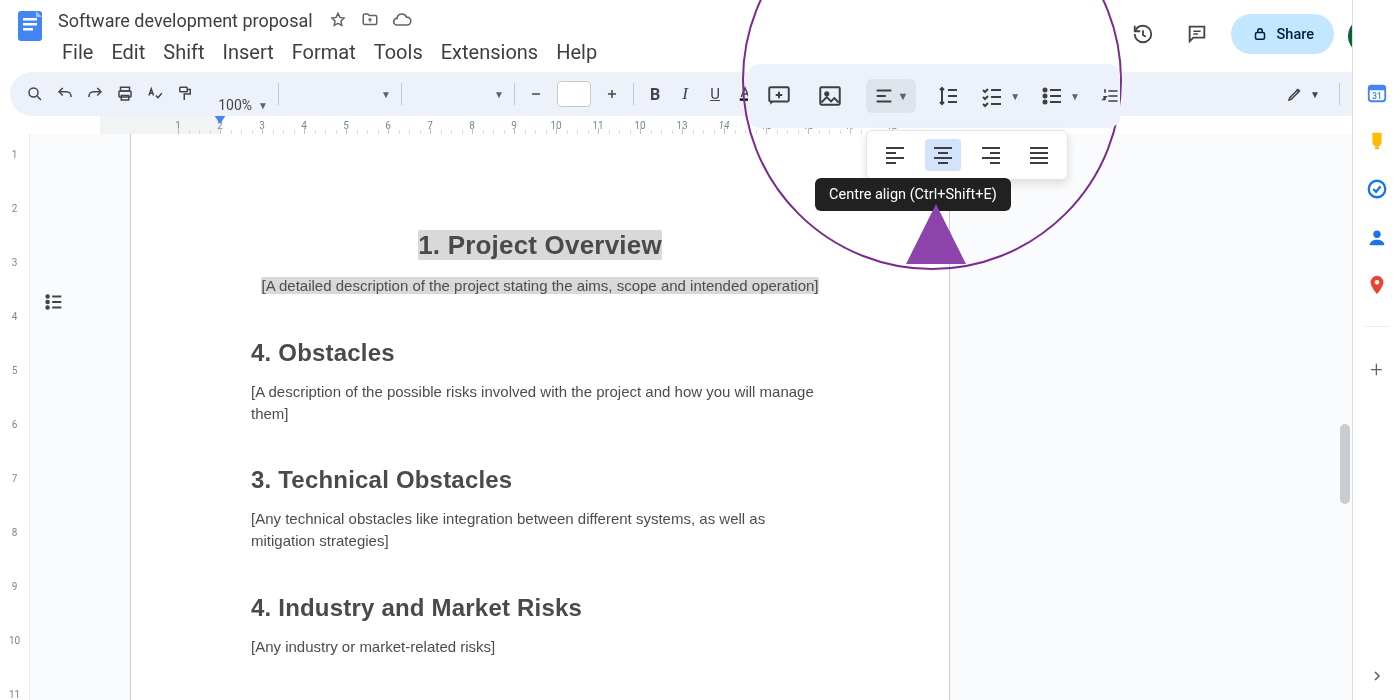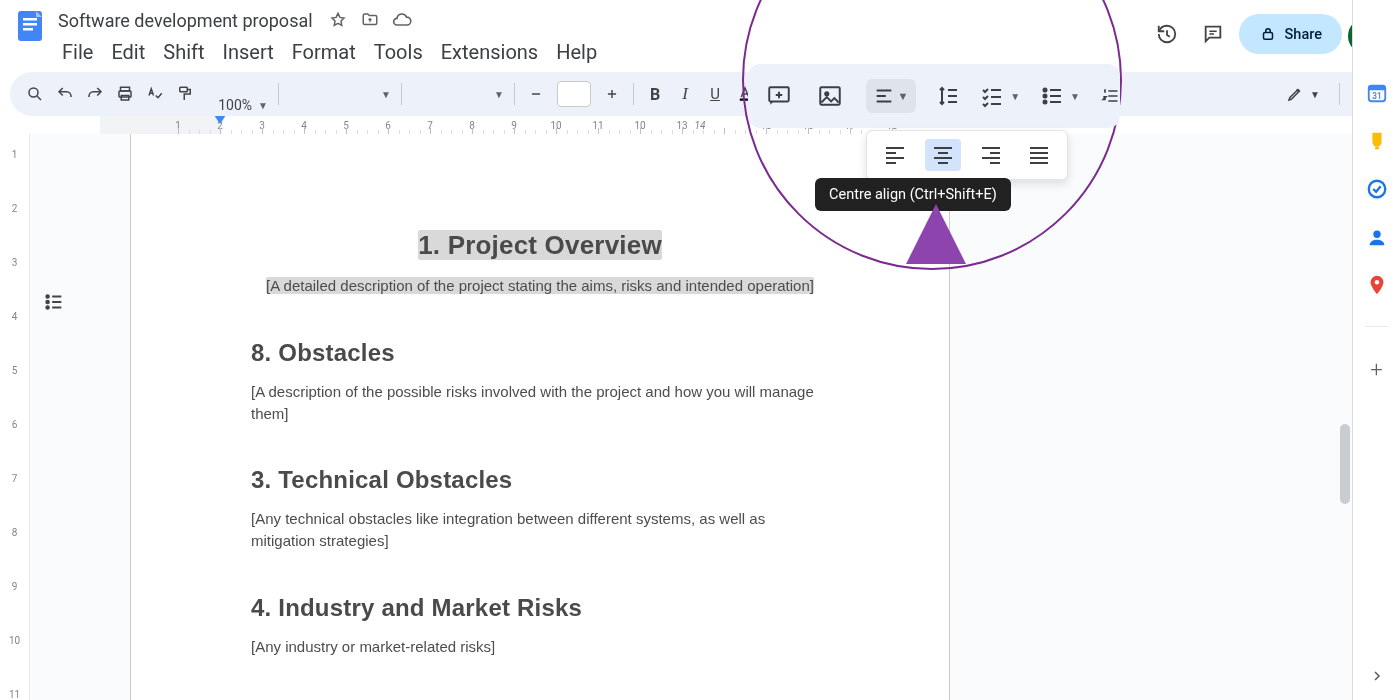--- a/index.html
+++ b/index.html
@@ -23,21 +23,21 @@
   
   .header{display:flex;align-items:flex-start;padding:6px 10px 0 10px;background:var(--g-bg);}
   .docs-logo{width:40px;height:40px;border-radius:4px;display:flex;align-items:center;justify-content:center;}
   .docs-logo svg{width:36px;height:36px;}
   .title-block{flex:1;min-width:0;padding-left:4px;padding-top:2px;}
   .title-row{display:flex;align-items:center;gap:10px;height:24px;}
   .doc-title{font-size:18px;color:var(--g-text2);padding:0 4px;border-radius:4px;}
   .title-icn{color:#5f6368;display:inline-flex;align-items:center;justify-content:center;width:22px;height:22px;}
   .menu-row{display:flex;gap:2px;margin-top:4px;}
   .menu-item{font-size:20px;padding:4px 8px;border-radius:4px;color:var(--g-text2);cursor:pointer;}
-  .header-right{display:flex;align-items:flex-end;gap:6px;padding-top:8px;padding-right:6px;}
+  .header-right{display:flex;align-items:flex-end;gap:14px;padding-top:8px;padding-right:6px;}
   .hdr-btn{width:40px;height:40px;border-radius:50%;display:flex;align-items:center;justify-content:center;color:#444;}
   .share-btn{height:40px;border-radius:20px;background:var(--g-blue-light);display:flex;align-items:center;padding:0 20px;gap:8px;font-size:14.5px;font-weight:500;color:#001d35;}
   .avatar{width:36px;height:36px;border-radius:50%;background:#0d652d;color:#fff;display:flex;align-items:center;justify-content:center;font-size:16px;font-weight:500;}
 
   
   .toolbar-wrap{padding:4px 10px 0 10px;background:var(--g-bg);}
   .toolbar{height:44px;background:var(--g-toolbar-bg);border-radius:22px;display:flex;align-items:center;padding:0 10px;color:#444;font-size:14px;}
   .tb{height:30px;min-width:30px;border-radius:6px;display:flex;align-items:center;justify-content:center;padding:0 4px;}
   .sep{width:1px;height:22px;background:#c7c9cc;margin:0 6px;}
   .zoom{display:flex;align-items:center;gap:4px;padding:0 4px;}
@@ -379,21 +379,21 @@
       <div class="num" style="left: 540px;">10</div>
       <div class="tick-major" style="left: 540px;"></div>
       <div class="tick" style="left: 550.5px;"></div>
       <div class="tick" style="left: 561px;"></div>
       <div class="tick" style="left: 571.5px;"></div>
       <div class="num" style="left: 582px;">13</div>
       <div class="tick-major" style="left: 582px;"></div>
       <div class="tick" style="left: 592.5px;"></div>
       <div class="tick" style="left: 603px;"></div>
       <div class="tick" style="left: 613.5px;"></div>
-      <div class="num" style="left: 600px; font-style: italic;">14</div>
+      <div class="num" style="left: 624px; font-style: italic;">14</div>
       <div class="tick-major" style="left: 624px;"></div>
       <div class="tick" style="left: 634.5px;"></div>
       <div class="tick" style="left: 645px;"></div>
       <div class="tick" style="left: 655.5px;"></div>
       <div class="num" style="left: 666px;">15</div>
       <div class="tick-major" style="left: 666px;"></div>
       <div class="tick" style="left: 676.5px;"></div>
       <div class="tick" style="left: 687px;"></div>
       <div class="tick" style="left: 697.5px;"></div>
       <div class="num" style="left: 708px;">16</div>
@@ -438,22 +438,22 @@
     <svg width="22" height="22" viewBox="0 0 24 24" fill="none" stroke="#444" stroke-width="2">
         <circle cx="5" cy="6" r="1.5" fill="#444"></circle>
         <circle cx="5" cy="12" r="1.5" fill="#444"></circle>
         <circle cx="5" cy="18" r="1.5" fill="#444"></circle>
         <path d="M10 6h10M10 12h10M10 18h10"></path>
       </svg>
   </div>
   <div class="canvas">
     <div class="page" id="page">
         <h2 class="doc-h big centered"><span class="hlsel">1. Project Overview</span></h2>
-        <p class="doc-p centered"><span class="hlsel">[A detailed description of the project stating the aims, risks and intended operation]</span></p>
-        <h2 class="doc-h">8. Obstacles</h2>
+        <p class="doc-p centered"><span class="hlsel">[A detailed description of the project stating the aims, scope and intended operation]</span></p>
+        <h2 class="doc-h">4. Obstacles</h2>
         <p class="doc-p">[A description of the possible risks involved with the project and how you will manage them]</p>
         <h2 class="doc-h">3. Technical Obstacles</h2>
         <p class="doc-p">[Any technical obstacles like integration between different systems, as well as mitigation strategies]</p>
         <h2 class="doc-h">4. Industry and Market Risks</h2>
         <p class="doc-p">[Any industry or market-related risks]</p>
       </div>
   </div>
 </div>
 
 <div class="vscroll">

